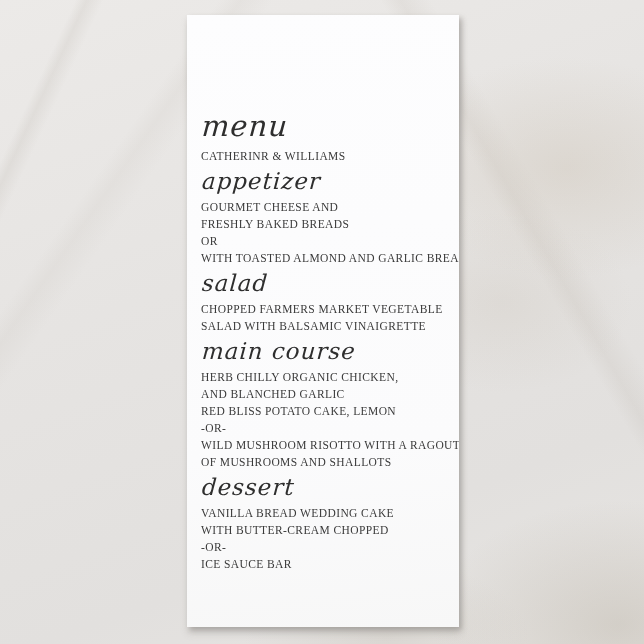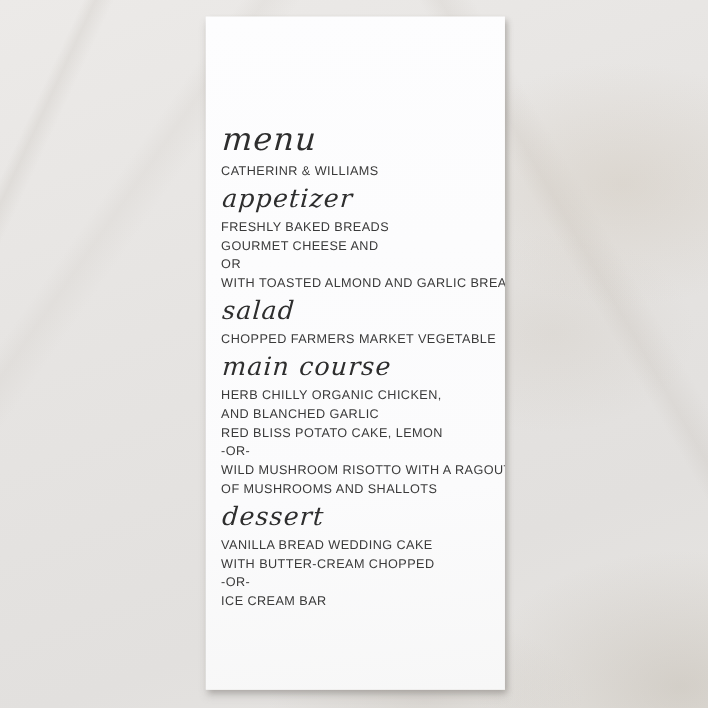--- a/index.html
+++ b/index.html
@@ -47,21 +47,21 @@
   }
 
   .menu-title {
     font-size: 29px;
     line-height: 29px;
     transform: skewX(-4deg);
     transform-origin: left bottom;
   }
 
   .uc-line {
-    font-family: Liberation Sans, sans-serif;
+    font-family: Liberation Serif, serif;
     font-size: 11.5px;
     line-height: 17px;
     letter-spacing: 0.4px;
     color: #3a3a3a;
     white-space: nowrap;
   }
 
   .names-block { margin-top: 7px; }
 
   .section-heading {
@@ -79,43 +79,44 @@
   <div class="card">
 
     <div class="menu-title script">menu</div>
 
     <div class="names-block">
       <div class="uc-line">CATHERINR &amp; WILLIAMS</div>
     </div>
 
     <section>
       <h2 class="script section-heading">appetizer</h2>
+      <div class="uc-line">GOURMET CHEESE AND</div>
       <div class="uc-line">FRESHLY BAKED BREADS</div>
-      <div class="uc-line">GOURMET CHEESE AND</div>
       <div class="uc-line">OR</div>
       <div class="uc-line">WITH TOASTED ALMOND AND GARLIC BREAD</div>
     </section>
 
     <section>
       <h2 class="script section-heading">salad</h2>
       <div class="uc-line">CHOPPED FARMERS MARKET VEGETABLE</div>
+      <div class="uc-line">SALAD WITH BALSAMIC VINAIGRETTE</div>
     </section>
 
     <section>
       <h2 class="script section-heading">main course</h2>
       <div class="uc-line">HERB CHILLY ORGANIC CHICKEN,</div>
       <div class="uc-line">AND BLANCHED GARLIC</div>
       <div class="uc-line">RED BLISS POTATO CAKE, LEMON</div>
       <div class="uc-line">-OR-</div>
       <div class="uc-line">WILD MUSHROOM RISOTTO WITH A RAGOUT</div>
       <div class="uc-line">OF MUSHROOMS AND SHALLOTS</div>
     </section>
 
     <section>
       <h2 class="script section-heading">dessert</h2>
       <div class="uc-line">VANILLA BREAD WEDDING CAKE</div>
       <div class="uc-line">WITH BUTTER-CREAM CHOPPED</div>
       <div class="uc-line">-OR-</div>
-      <div class="uc-line">ICE CREAM BAR</div>
+      <div class="uc-line">ICE SAUCE BAR</div>
     </section>
 
   </div>
 </div>
 
 </body></html>

